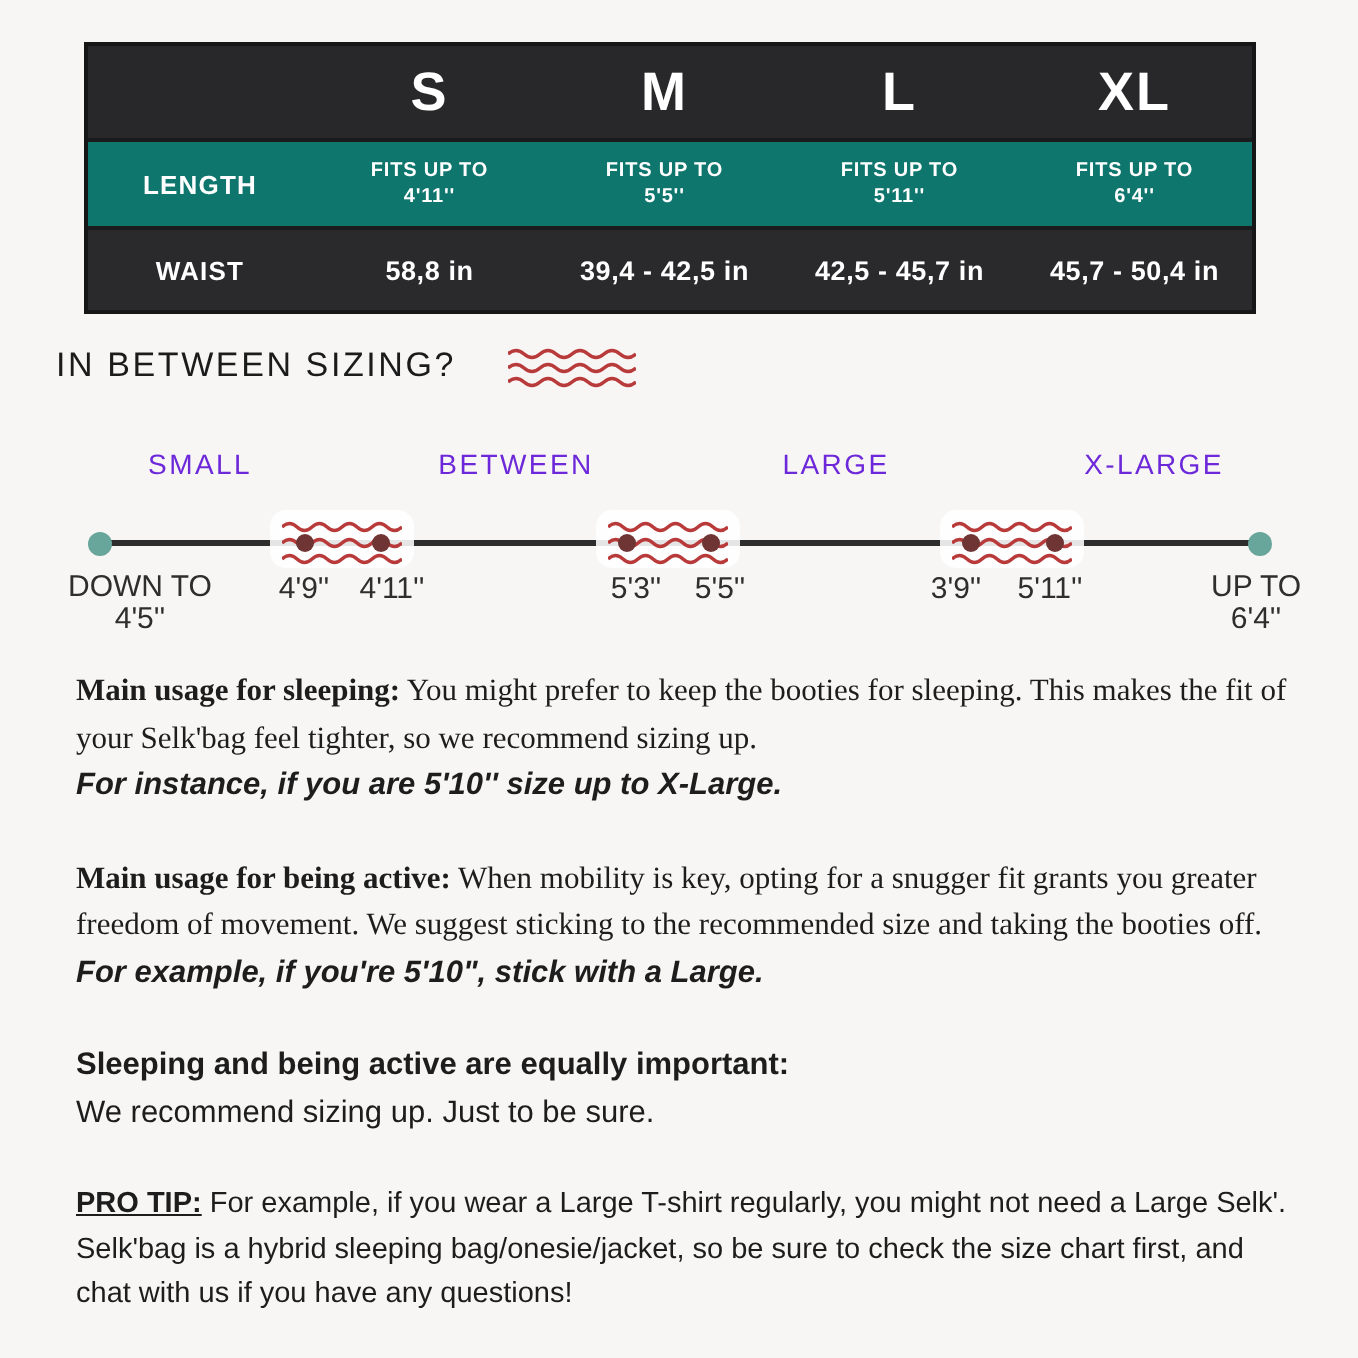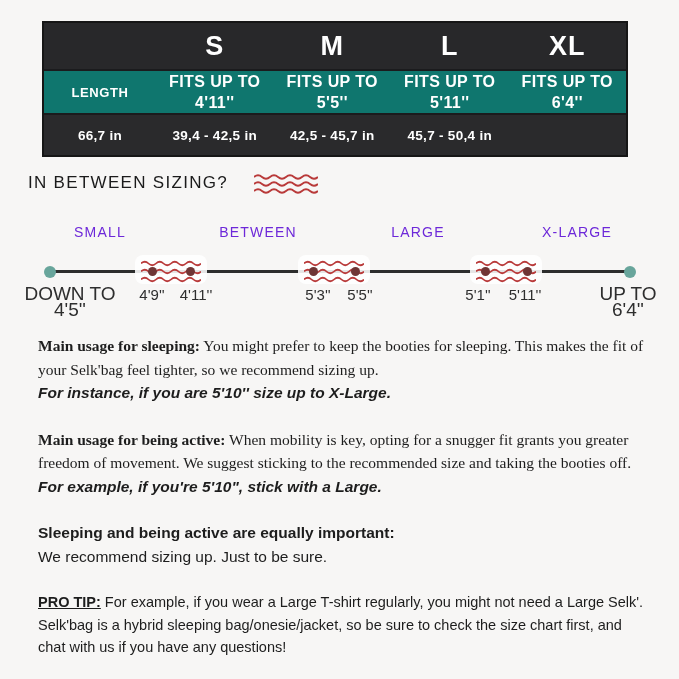--- a/index.html
+++ b/index.html
@@ -9,39 +9,39 @@
 
   
   .size-table { position:absolute; left:42px; top:21px; width:586px; border:2px solid #161616; }
   .t-row { display:grid; grid-template-columns:112px 1fr 1fr 1fr 1fr; }
   .t-head { height:46px; background:#28282a; }
   .t-length { height:46px; background:#0f766e; border-top:2px solid #1b1b1d; border-bottom:2px solid #1b1b1d; }
   .t-waist { height:40px; background:#2a2a2c; }
   .t-cell { display:flex; flex-direction:column; align-items:center; justify-content:center; color:#ffffff; text-align:center; }
   .t-size { font-size:27px; font-weight:bold; letter-spacing:1px; }
   .t-label { font-size:13px; font-weight:bold; letter-spacing:.6px; }
-  .t-fit { font-size:16px; font-weight:bold; line-height:1.32; letter-spacing:.4px; }
+  .t-fit { font-size:10px; font-weight:bold; line-height:1.32; letter-spacing:.4px; }
   .t-waist-val { font-size:13.5px; font-weight:bold; letter-spacing:.3px; }
 
   
   .heading-row { position:absolute; left:28px; top:173px; display:flex; align-items:flex-start; gap:26px; }
   .heading-text { font-size:17px; letter-spacing:1.3px; color:#1b1b1b; }
   .squiggle-icon { display:block; }
 
   
   .timeline { position:absolute; left:0; top:222px; width:679px; height:115px; }
   .range-label { position:absolute; top:2px; transform:translateX(-50%); font-size:14px; letter-spacing:1.2px; color:#6d28d9; white-space:nowrap; }
   .tl-line { position:absolute; left:50px; top:48px; width:580px; height:3px; background:#2d2d2d; z-index:1; }
   .pill { position:absolute; top:33px; width:72px; height:29px; background:rgba(255,255,255,.88); border-radius:8px; z-index:2; }
   .waves { position:absolute; top:38px; z-index:3; }
   .dot { position:absolute; border-radius:50%; z-index:4; }
   .dot-teal { width:12px; height:12px; top:43.5px; background:#68a59b; }
   .dot-maroon { width:9px; height:9px; top:45px; background:#6f3535; }
   .tick { position:absolute; top:64px; transform:translateX(-50%); font-size:15px; color:#2e2e2e; white-space:nowrap; }
-  .tick-stack { position:absolute; top:64px; transform:translateX(-50%); font-size:19px; color:#2e2e2e; text-align:center; line-height:16px; white-space:nowrap; }
+  .tick-stack { position:absolute; top:64px; transform:translateX(-50%); font-size:15px; color:#2e2e2e; text-align:center; line-height:16px; white-space:nowrap; }
 
   
   .copy { position:absolute; left:38px; top:334px; width:608px; font-size:15.5px; line-height:23.5px; color:#1d1d1d; }
   .copy p { margin:0 0 23px 0; }
   .copy .para { margin-bottom:0;font-family:Liberation Serif, serif; }
   .lead { font-weight:bold; }
   .note { font-weight:bold; font-style:italic; margin-bottom:23px; }
   .pro-tip { margin-top:31px; font-size:14.5px; line-height:22.5px; }
   .pro-tip .lead { text-decoration:underline; }
 </style>
@@ -71,21 +71,22 @@
       <div class="t-cell t-fit">
         <span>FITS UP TO</span>
         <span>5'11''</span>
       </div>
       <div class="t-cell t-fit">
         <span>FITS UP TO</span>
         <span>6'4''</span>
       </div>
     </div>
     <div class="t-row t-waist">
-      <div class="t-cell t-waist-val">66,7 in</div>
+      <div class="t-cell t-label">WAIST</div>
+      <div class="t-cell t-waist-val">58,8 in</div>
       <div class="t-cell t-waist-val">39,4 - 42,5 in</div>
       <div class="t-cell t-waist-val">42,5 - 45,7 in</div>
       <div class="t-cell t-waist-val">45,7 - 50,4 in</div>
     </div>
   </div>
 
   <div class="heading-row">
     <span class="heading-text">IN BETWEEN SIZING?</span>
     <svg class="squiggle-icon" width="64" height="22" viewBox="0 0 64 22">
       <path d="M0 4 Q4 .5 8 4 T16 4 T24 4 T32 4 T40 4 T48 4 T56 4 T64 4" fill="none" stroke="#b93a3a" stroke-width="1.8"></path>
@@ -133,21 +134,21 @@
     <span class="dot dot-maroon" style="left:522.5px"></span>
 
     <div class="tick-stack" style="left:70px">
       <div>DOWN TO</div>
       <div>4'5''</div>
     </div>
     <span class="tick" style="left:152px">4'9''</span>
     <span class="tick" style="left:196px">4'11''</span>
     <span class="tick" style="left:318px">5'3''</span>
     <span class="tick" style="left:360px">5'5''</span>
-    <span class="tick" style="left:478px">5'1''</span>
+    <span class="tick" style="left:478px">3'9''</span>
     <span class="tick" style="left:525px">5'11''</span>
     <div class="tick-stack" style="left:628px">
       <div>UP TO</div>
       <div>6'4''</div>
     </div>
   </div>
 
   <div class="copy">
     <p class="para"><span class="lead">Main usage for sleeping:</span><span> You might prefer to keep the booties for sleeping. This makes the fit of your Selk'bag feel tighter, so we recommend sizing up.</span></p>
     <p class="note">For instance, if you are 5'10'' size up to X-Large.</p>

